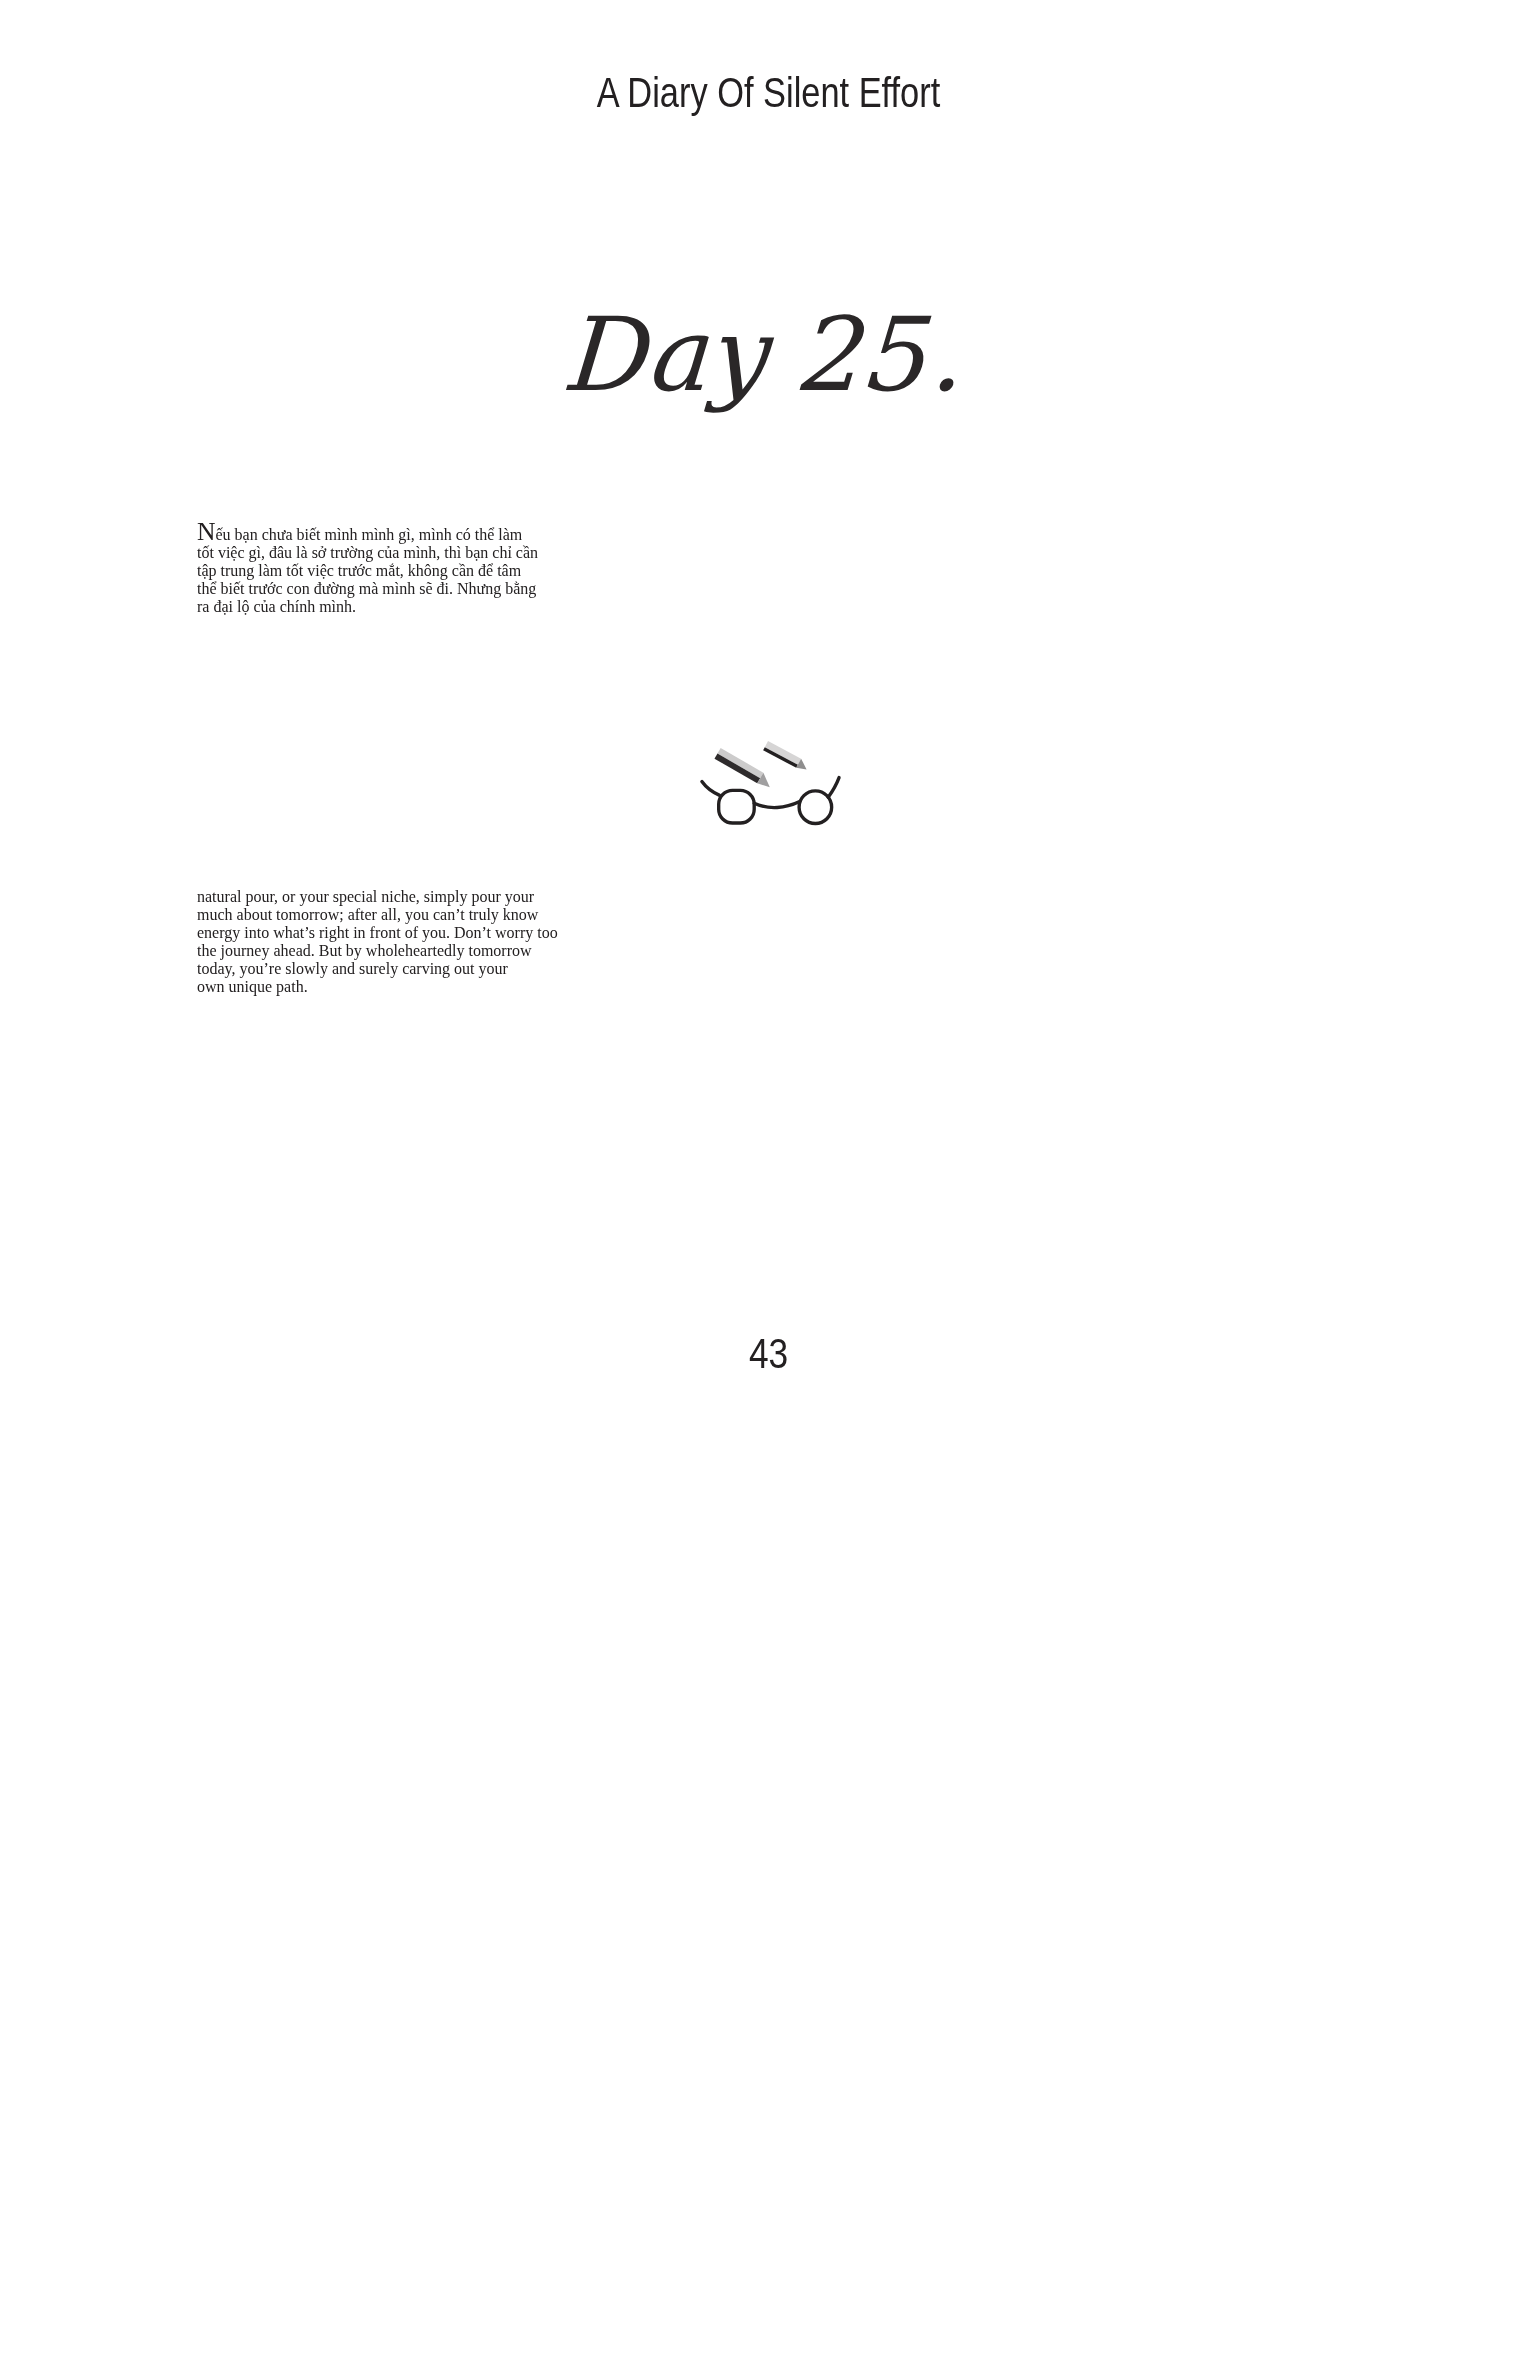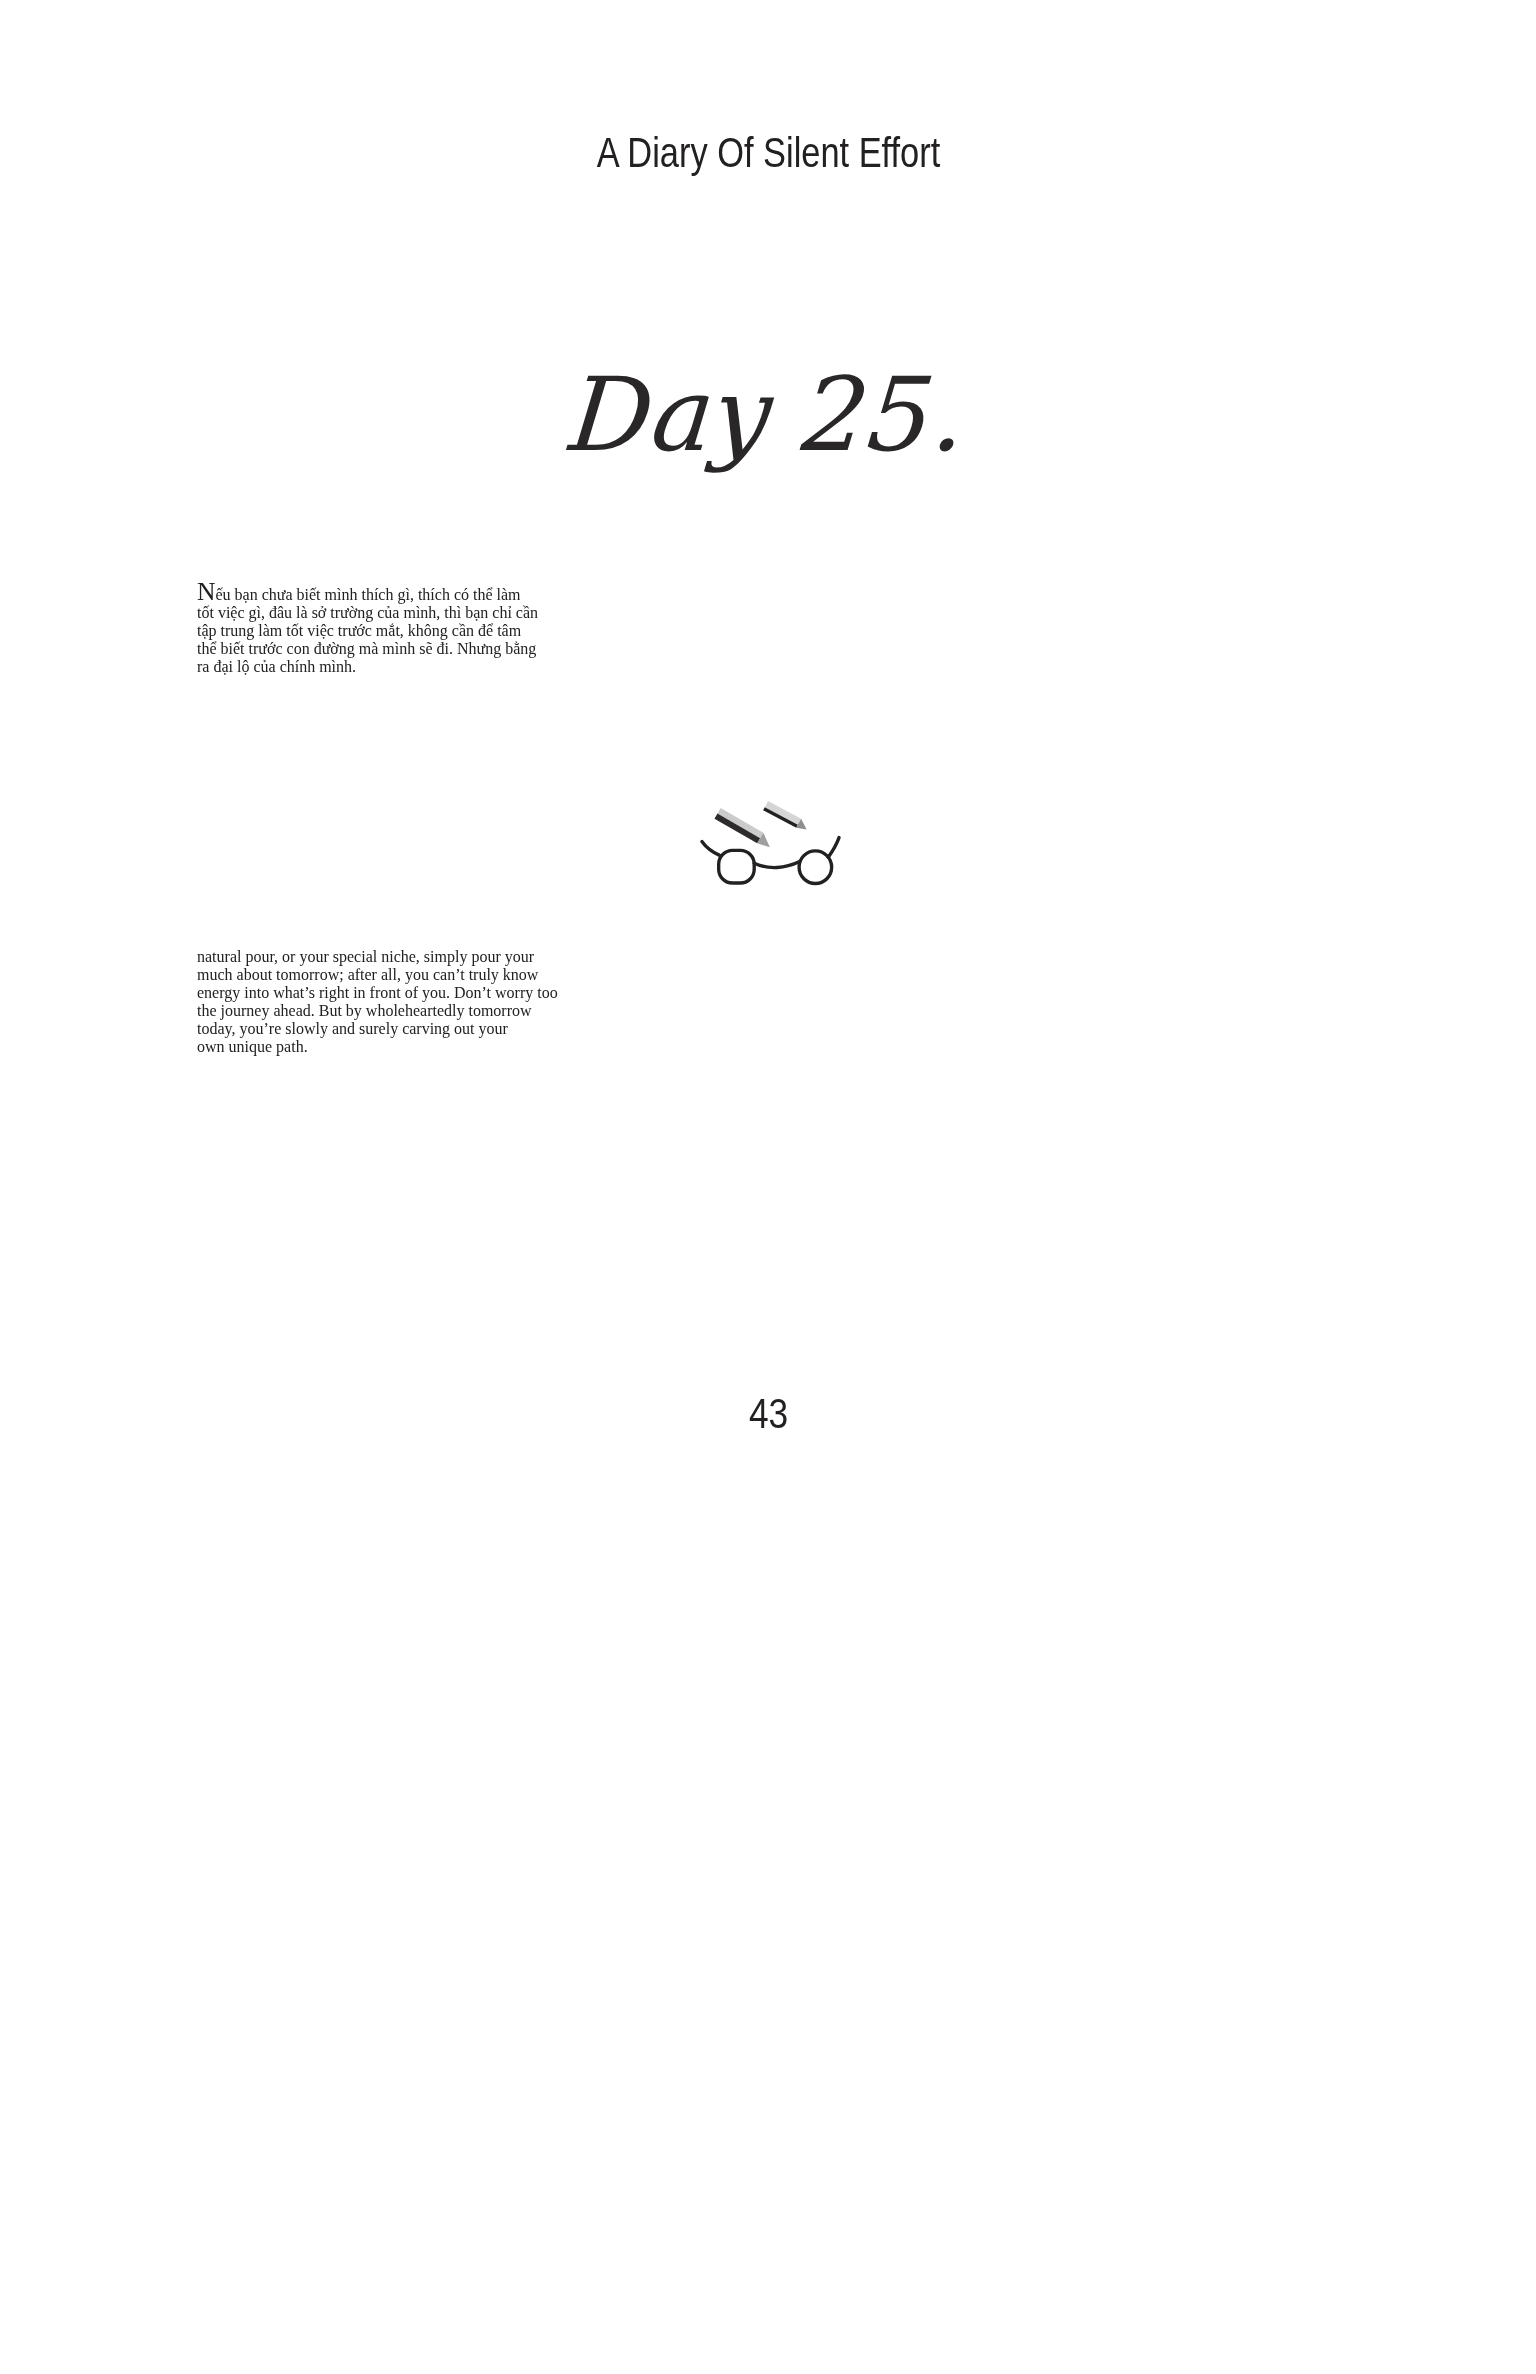--- a/index.html
+++ b/index.html
@@ -6,22 +6,22 @@
     margin: 0;
     padding: 0;
     background: #ffffff;
     width: 1537px;
     height: 2374px;
     overflow: hidden;
   }
   .page {
     position: relative;
     width: 1143px;
-    margin: 16px auto;
-    padding-top: 108px;
+    margin: 0 auto;
+    padding-top: 64px;
     color: #232021;
   }
   .running-head {
     text-align: center;
     font-family: "Liberation Sans", sans-serif;
     font-size: 43px;
     line-height: 57px;
     letter-spacing: 0px;
     transform: scaleX(0.80);
     color: #232021;
@@ -78,21 +78,21 @@
 <body>
 
 <div class="page">
 
   <div class="running-head">A Diary Of Silent Effort</div>
 
   <div class="day-title">Day 25.</div>
 
   <p class="para vn" lang="vi">
     </p>
-    <div class="line"><span class="initial">N</span><span>ếu bạn chưa biết mình thích gì, thích có thể làm</span></div>
+    <div class="line"><span class="initial">N</span><span>ếu bạn chưa biết mình mình gì, mình có thể làm</span></div>
     <div class="line">tốt việc gì, đâu là sở trường của mình, thì bạn chỉ cần</div>
     <div class="line">tập trung làm tốt việc trước mắt, không cần để tâm</div>
     <div class="line">thể biết trước con đường mà mình sẽ đi. Nhưng bằng</div>
     <div class="line last">ra đại lộ của chính mình.</div>
   <p></p>
 
   <div class="divider">
     <svg width="148" height="94" viewBox="0 0 150 95" xmlns="http://www.w3.org/2000/svg">
       <g transform="translate(26,10) rotate(30)">
         <rect x="0" y="0" width="50" height="6.5" fill="#cccbcb"></rect>

